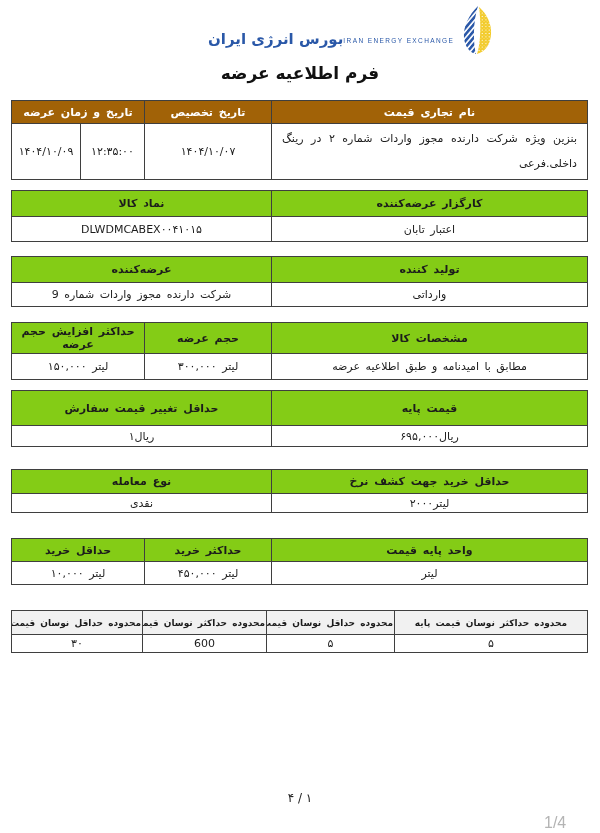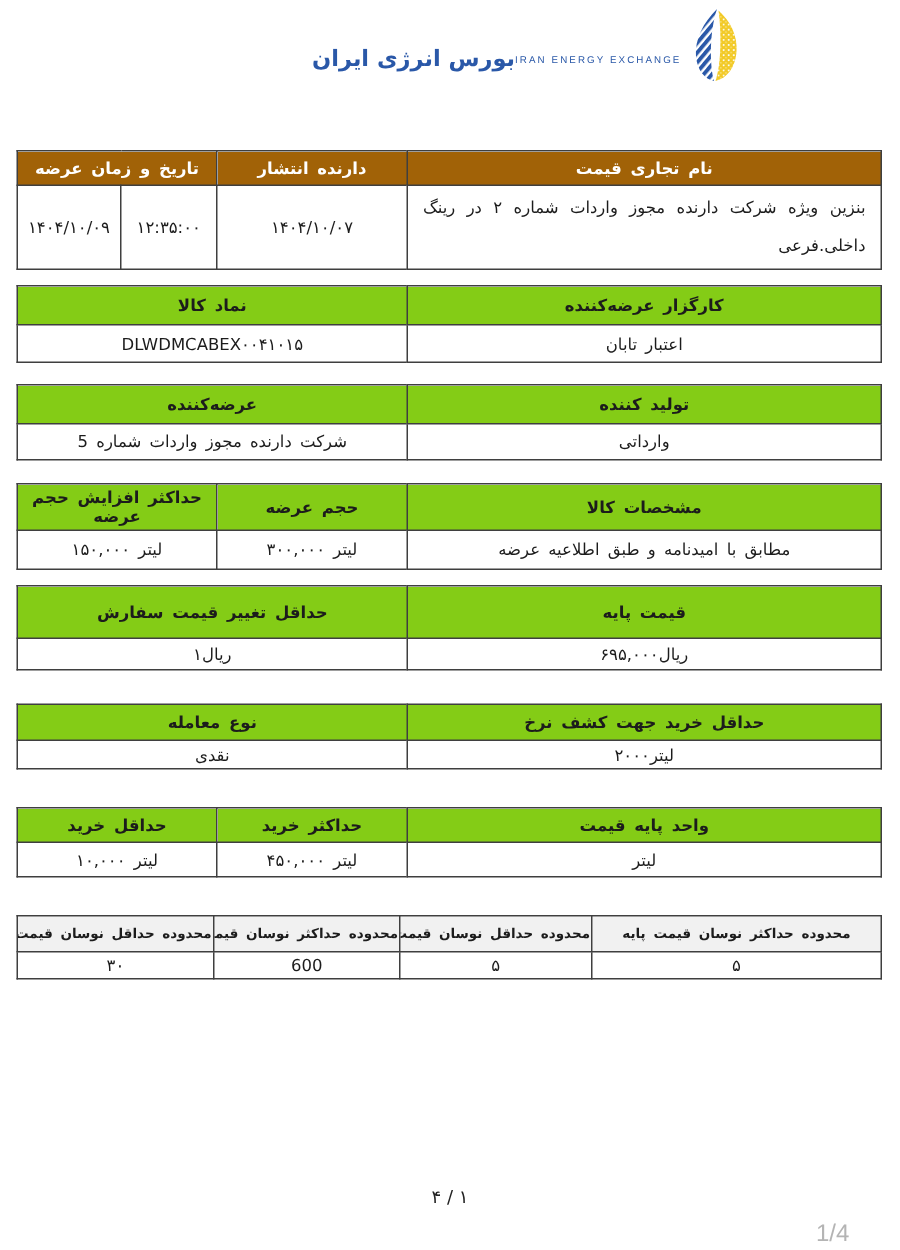--- a/index.html
+++ b/index.html
@@ -74,32 +74,33 @@
             <circle cx="1" cy="1.2" r="0.65" fill="#ffffff"></circle>
             <circle cx="2.6" cy="2.8" r="0.5" fill="#fbe693"></circle>
           </pattern>
         </defs>
         <path d="M17,1 C8,10 2,21 3,33 C4,42 9,48 15,49 C12,38 12,16 17,1 Z" fill="url(#bluestripes)"></path>
         <path d="M18,2 C26,9 31,19 30,30 C29,40 24,47 16,49 C20,38 20,16 18,2 Z" fill="url(#yellowdots)"></path>
       </svg>
     </span>
   </div>
 
+  <div class="doc-title">فرم اطلاعیه عرضه</div>
 
   <table class="t1">
     <colgroup>
         <col style="width:316px">
         <col style="width:127px">
         <col style="width:64px">
         <col style="width:69px">
       </colgroup>
     <tbody>
         <tr class="hr">
       <th>نام تجاری قیمت</th>
-      <th>دارنده انتشار</th>
+      <th>تاریخ تخصیص</th>
       <th colspan="2">تاریخ و زمان عرضه</th>
     </tr>
     <tr class="br">
       <td class="trade-name">بنزین ویژه شرکت دارنده مجوز واردات شماره ۲ در رینگ داخلی.فرعی</td>
       <td>۱۴۰۴/۱۰/۰۷</td>
       <td>۱۲:۳۵:۰۰</td>
       <td>۱۴۰۴/۱۰/۰۹</td>
     </tr>
   </tbody>
     </table>
@@ -126,21 +127,21 @@
         <col style="width:316px">
         <col style="width:260px">
       </colgroup>
     <tbody>
         <tr class="hr">
       <th>تولید کننده</th>
       <th>عرضه‌کننده</th>
     </tr>
     <tr class="br">
       <td>وارداتی</td>
-      <td>شرکت دارنده مجوز واردات شماره 5</td>
+      <td>شرکت دارنده مجوز واردات شماره 9</td>
     </tr>
   </tbody>
     </table>
 
   <table class="t4">
     <colgroup>
         <col style="width:316px">
         <col style="width:127px">
         <col style="width:133px">
       </colgroup>

